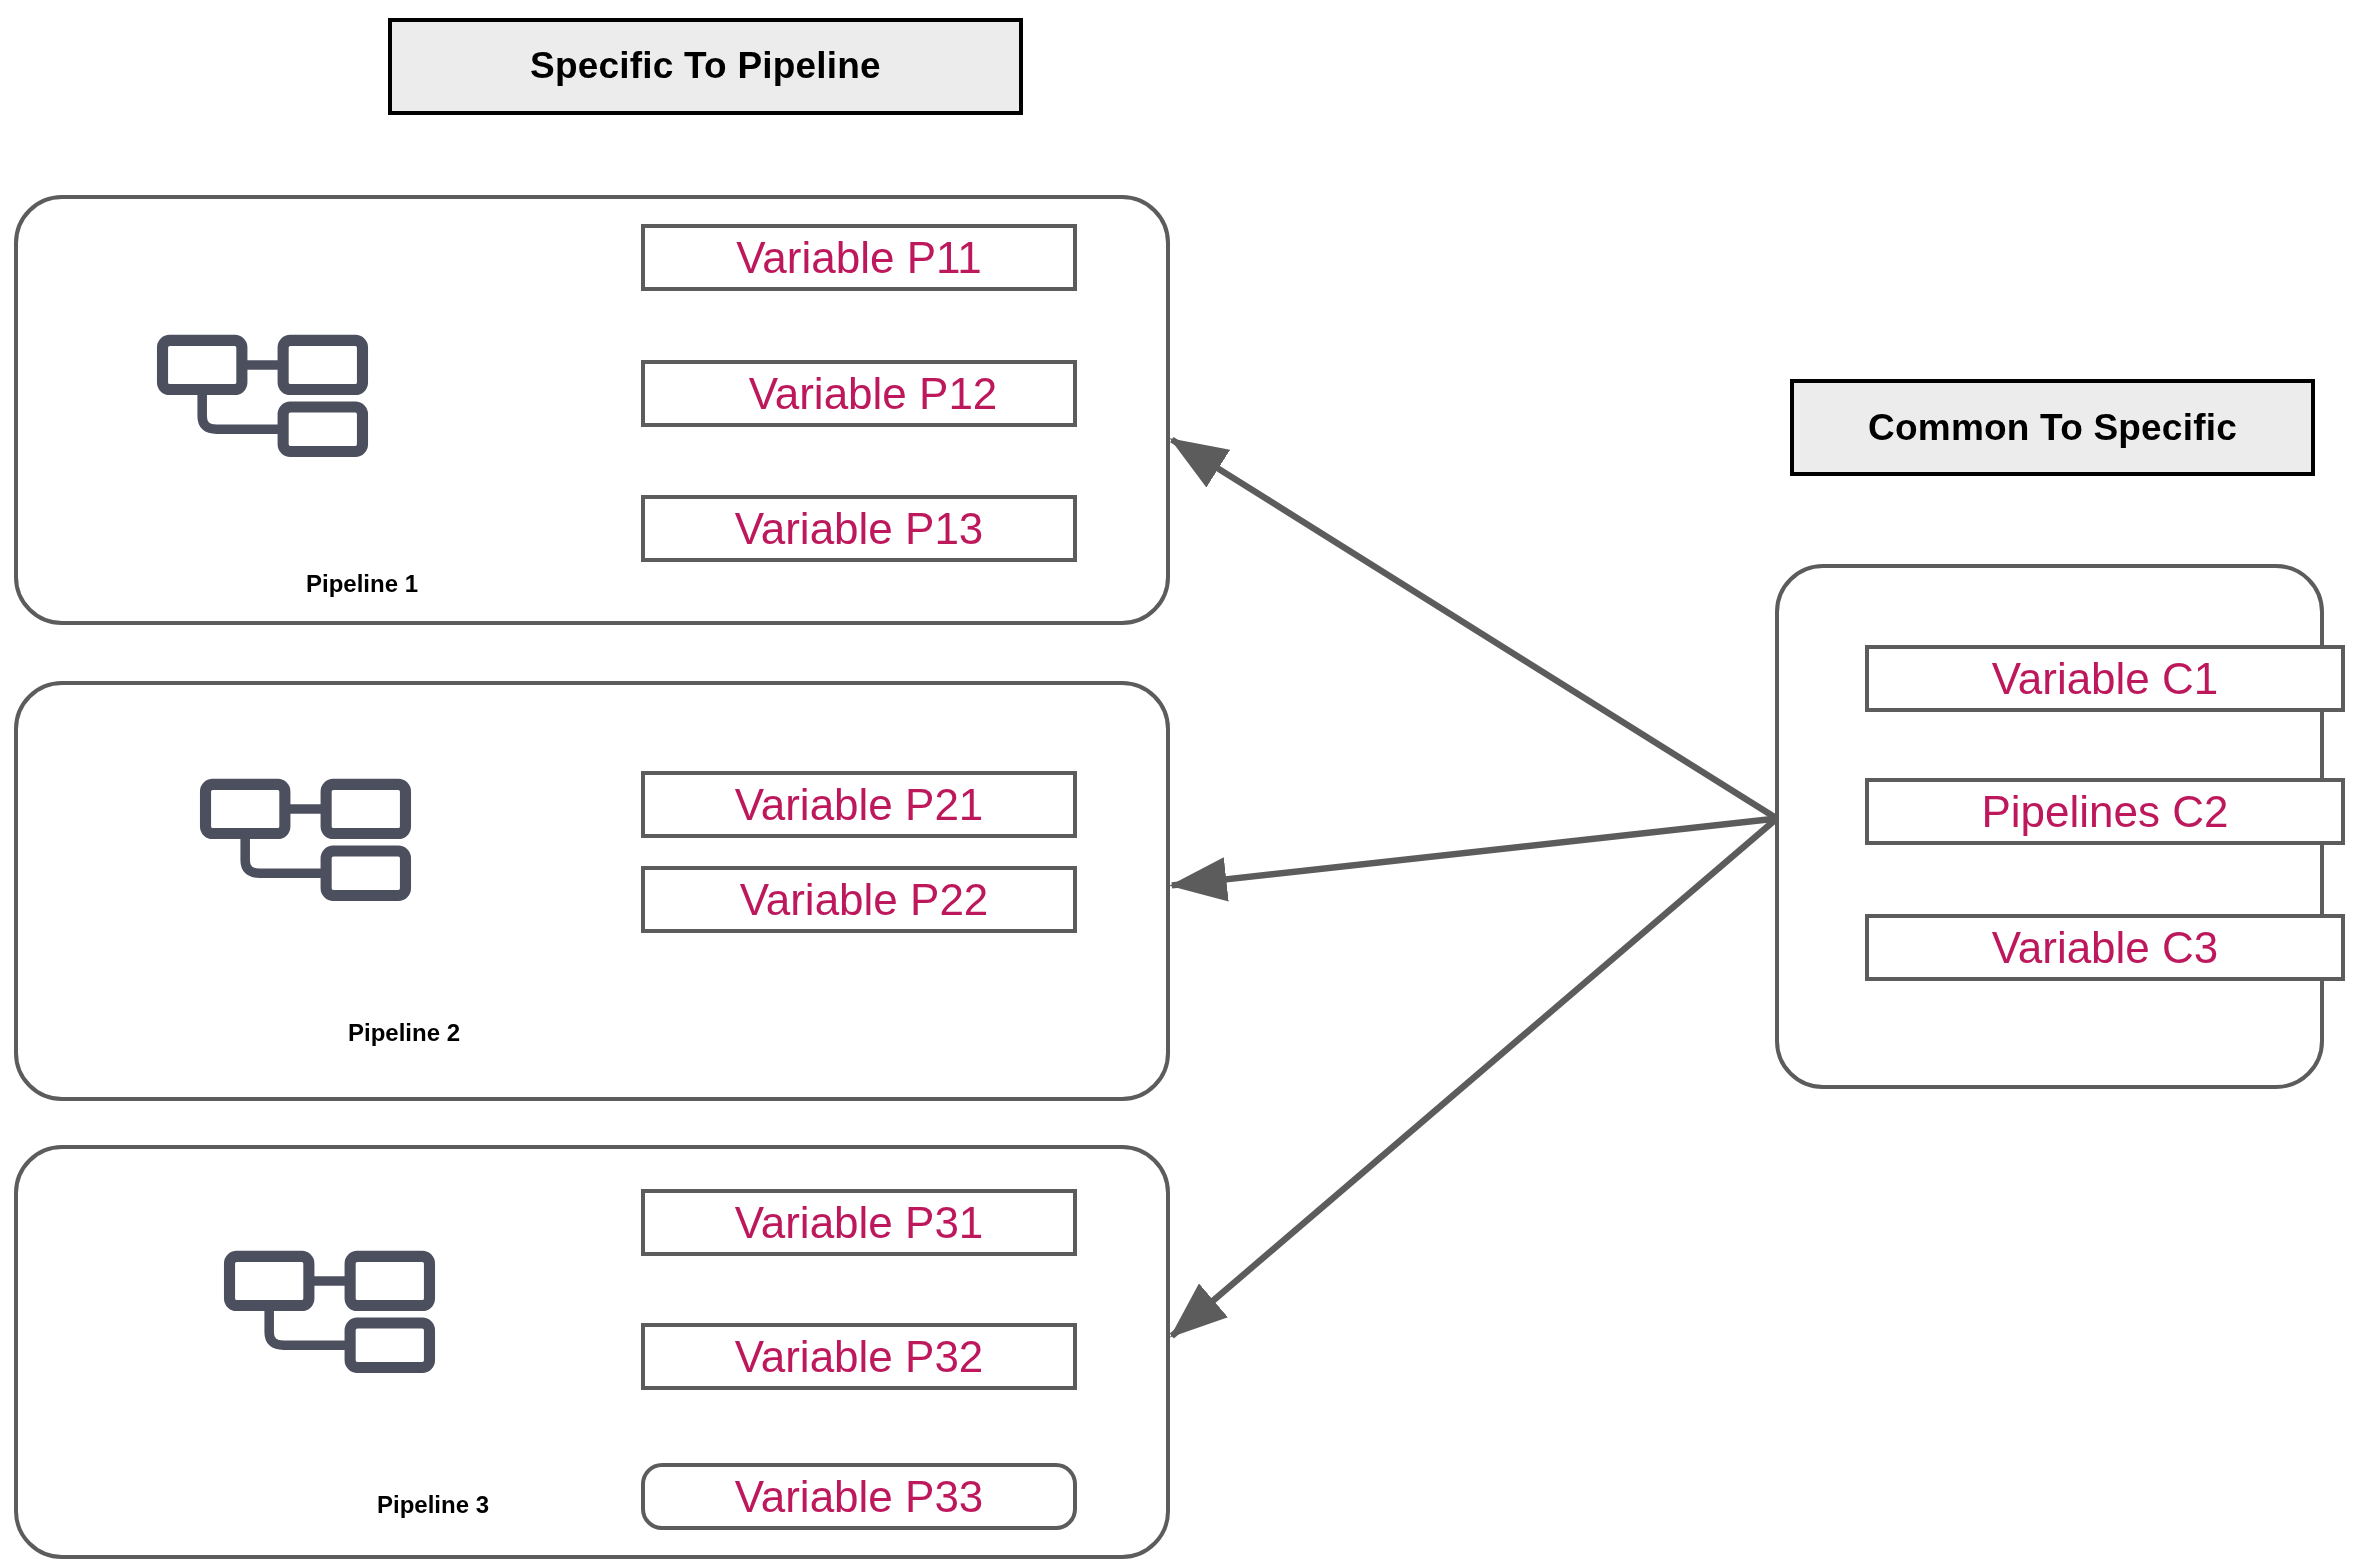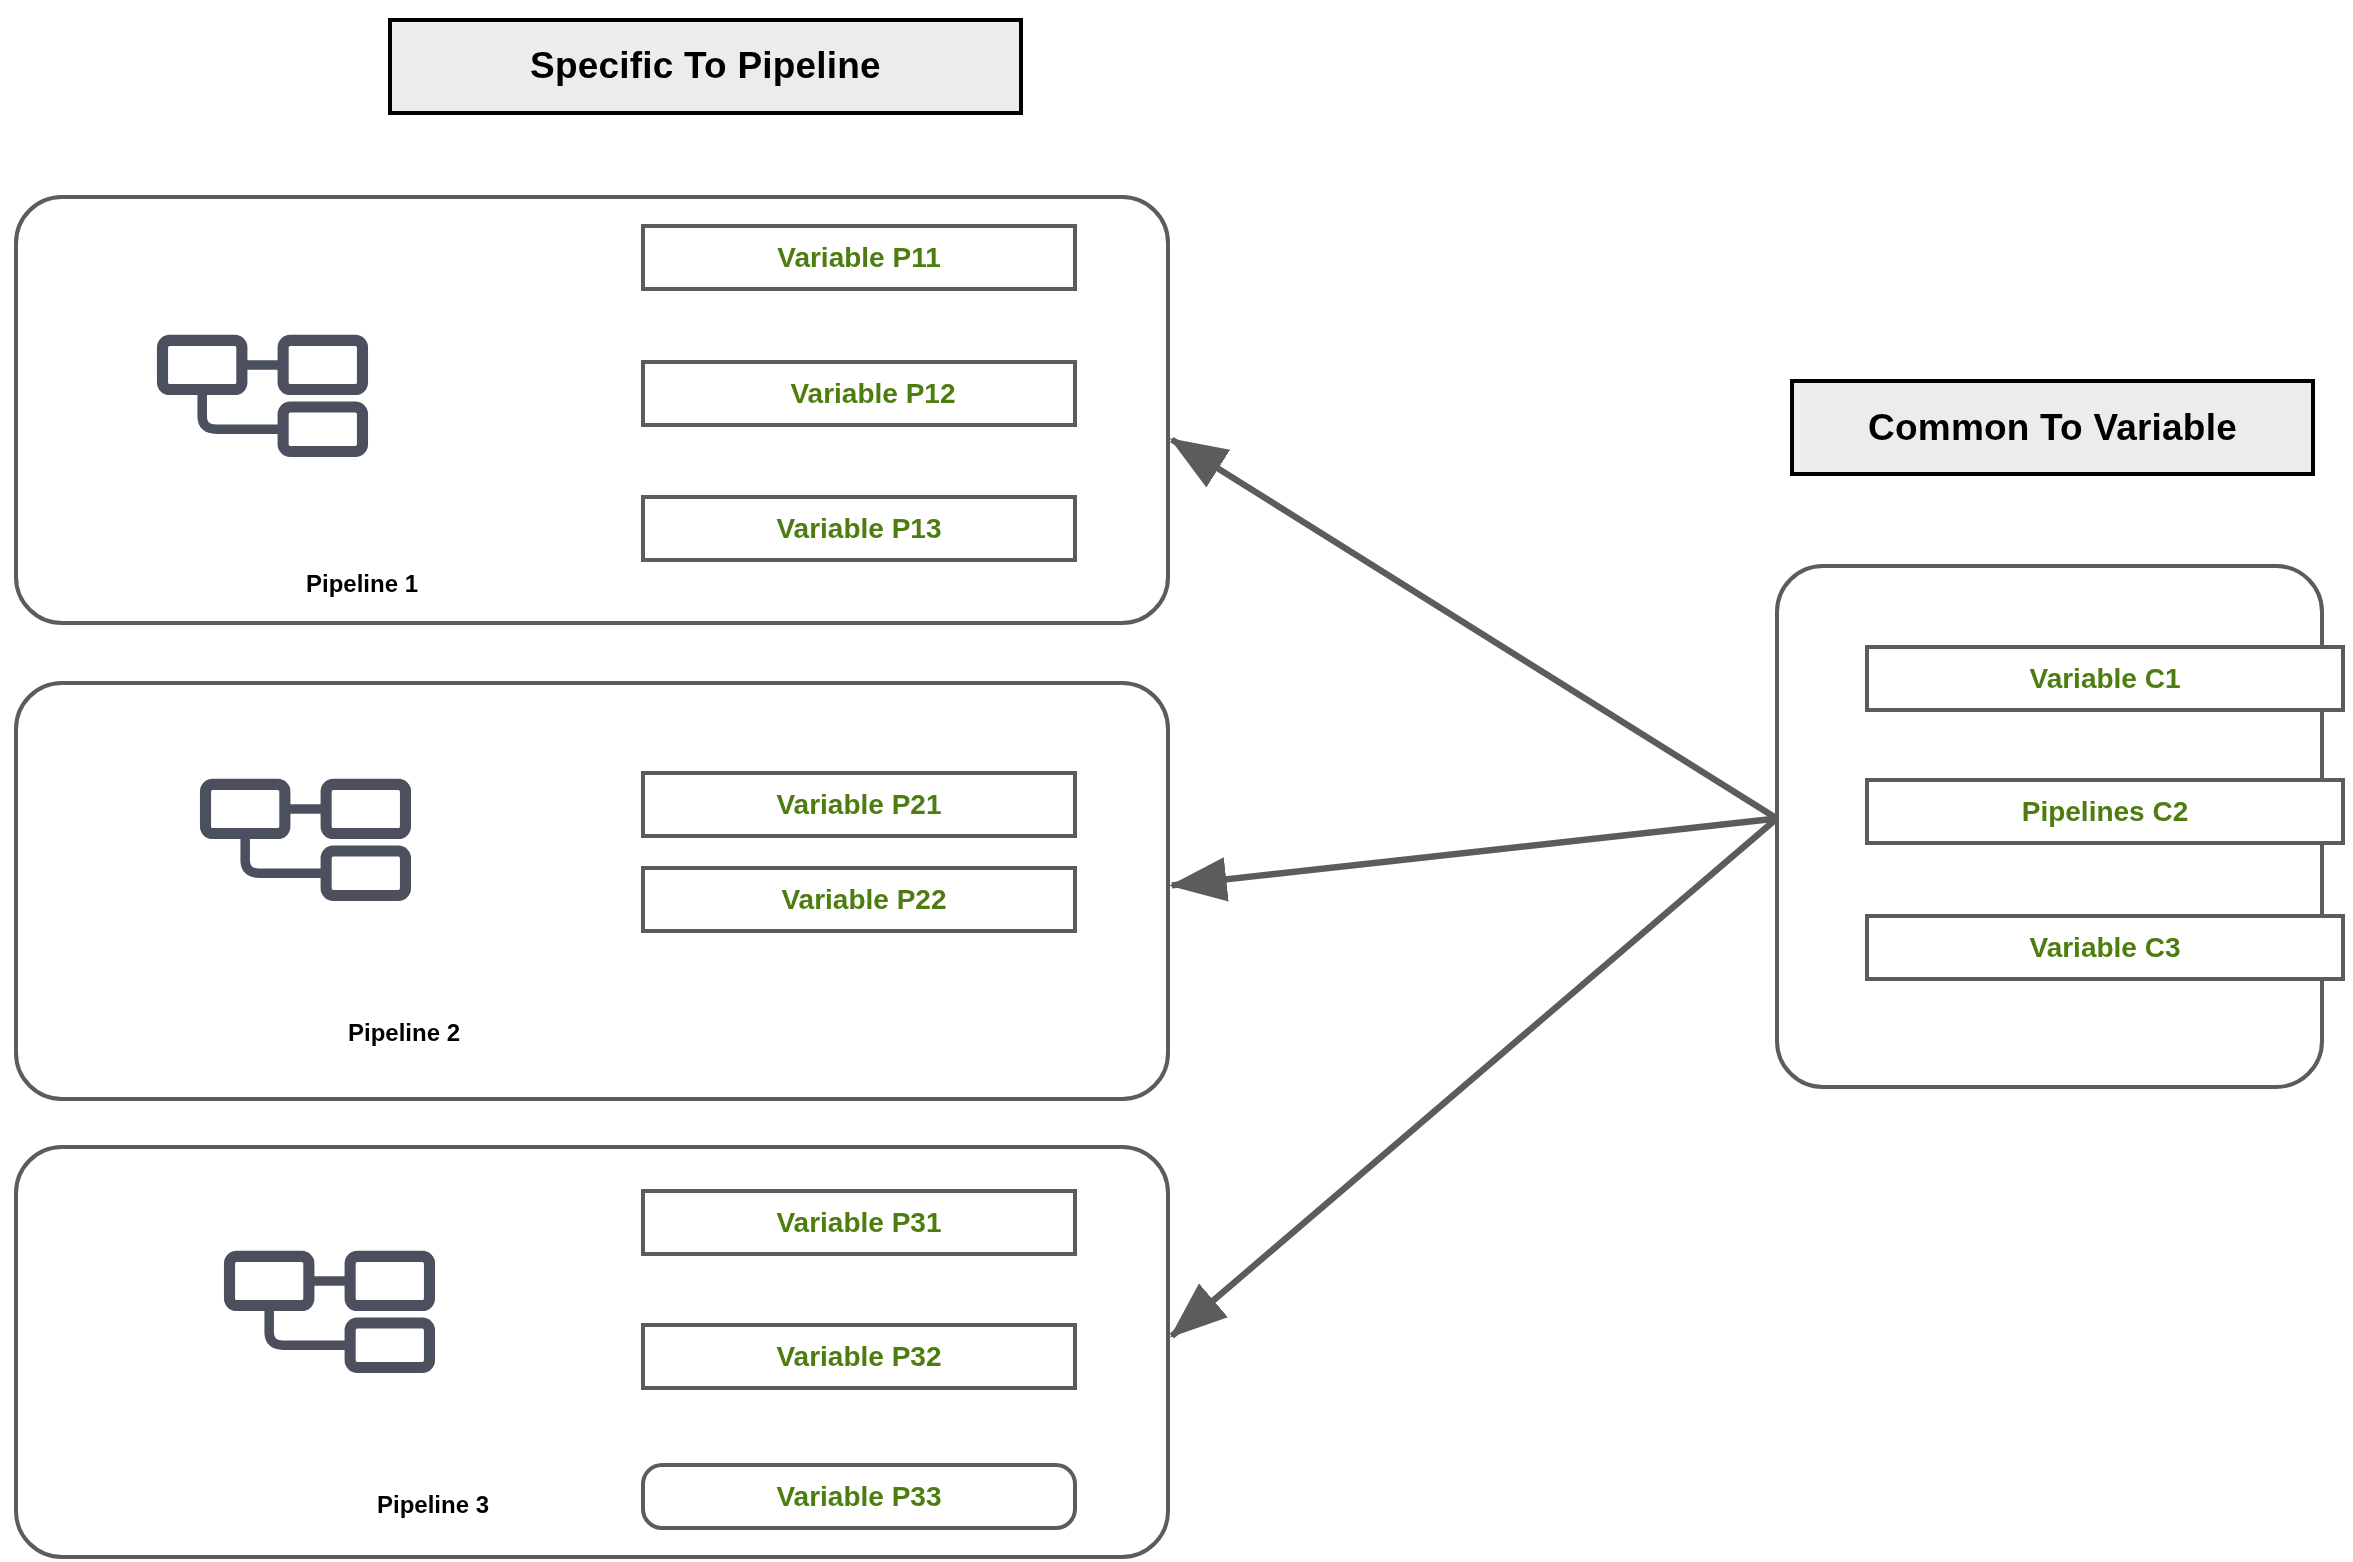--- a/index.html
+++ b/index.html
@@ -92,23 +92,23 @@
 
   
   .variable-box {
     position: absolute;
     box-sizing: border-box;
     border: 4.8px solid #5c5c5c;
     background: #ffffff;
     display: flex;
     align-items: center;
     justify-content: center;
-    font-size: 28px;
-    font-weight: bold;
-    color: #4d7c0f;
+    font-size: 44px;
+    font-weight: normal;
+    color: #be185d;
     white-space: nowrap;
   }
   .var-p { left: 641px; width: 436px; height: 67px; }
   .var-c { left: 1865px; width: 480px; height: 67px; }
 
   #var-p-0 { top: 224px; }
   #var-p-1 { top: 360px; padding-left: 28px; }
   #var-p-2 { top: 495px; }
   #var-p-3 { top: 771px; }
   #var-p-4 { top: 866px; padding-left: 10px; }
@@ -141,21 +141,21 @@
         <polygon points="0 0, 9 3.5, 0 7" fill="#5c5c5c"></polygon>
       </marker>
     </defs>
     <line x1="2232" y1="1028" x2="1472" y2="552" stroke="#5c5c5c" stroke-width="8" marker-end="url(#arrowhead)"></line>
     <line x1="2232" y1="1028" x2="1472" y2="1112" stroke="#5c5c5c" stroke-width="8" marker-end="url(#arrowhead)"></line>
     <line x1="2232" y1="1028" x2="1472" y2="1678" stroke="#5c5c5c" stroke-width="8" marker-end="url(#arrowhead)"></line>
   </svg>
 
   <div class="banner" id="banner-specific">Specific To Pipeline</div>
 
-  <div class="banner" id="banner-common">Common To Variable</div>
+  <div class="banner" id="banner-common">Common To Specific</div>
 
   <div class="pipeline-group" id="pipeline-group-1"></div>
 
   <span class="pipeline-icon" id="pipeline-icon-1">
     <svg width="213" height="123" viewBox="0 0 268 155" xmlns="http://www.w3.org/2000/svg">
       <rect x="8" y="8" width="100" height="62" rx="9" ry="9" fill="none" stroke="#4c4f5e" stroke-width="14"></rect>
       <rect x="160" y="8" width="100" height="62" rx="9" ry="9" fill="none" stroke="#4c4f5e" stroke-width="14"></rect>
       <rect x="160" y="92" width="100" height="56" rx="9" ry="9" fill="none" stroke="#4c4f5e" stroke-width="14"></rect>
       <line x1="108" y1="39" x2="160" y2="39" stroke="#4c4f5e" stroke-width="12"></line>
       <path d="M 58 70 L 58 104 Q 58 120 76 120 L 160 120" fill="none" stroke="#4c4f5e" stroke-width="12" stroke-linecap="round" stroke-linejoin="round"></path>

